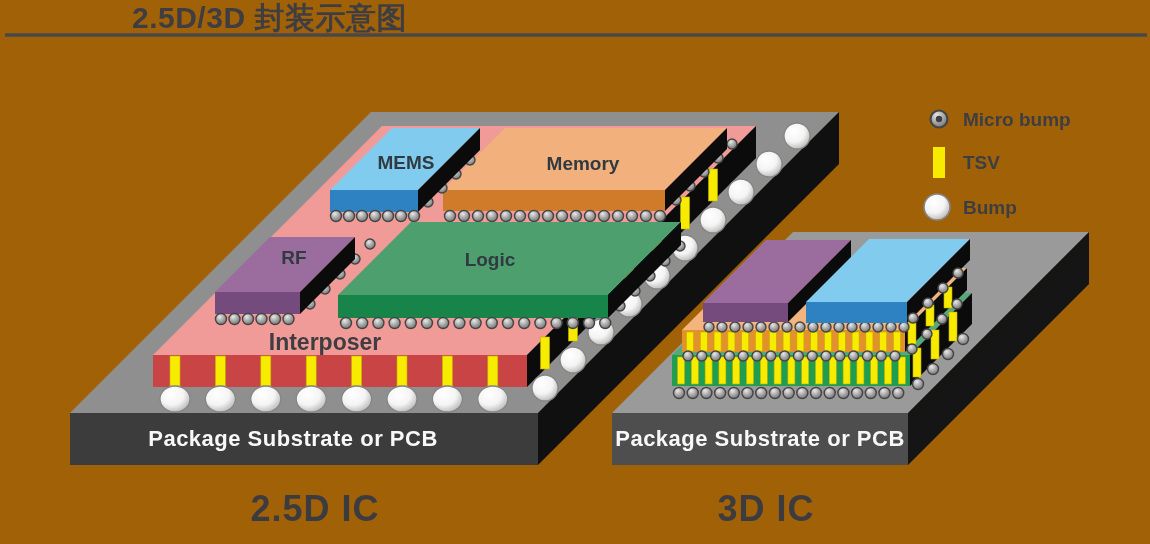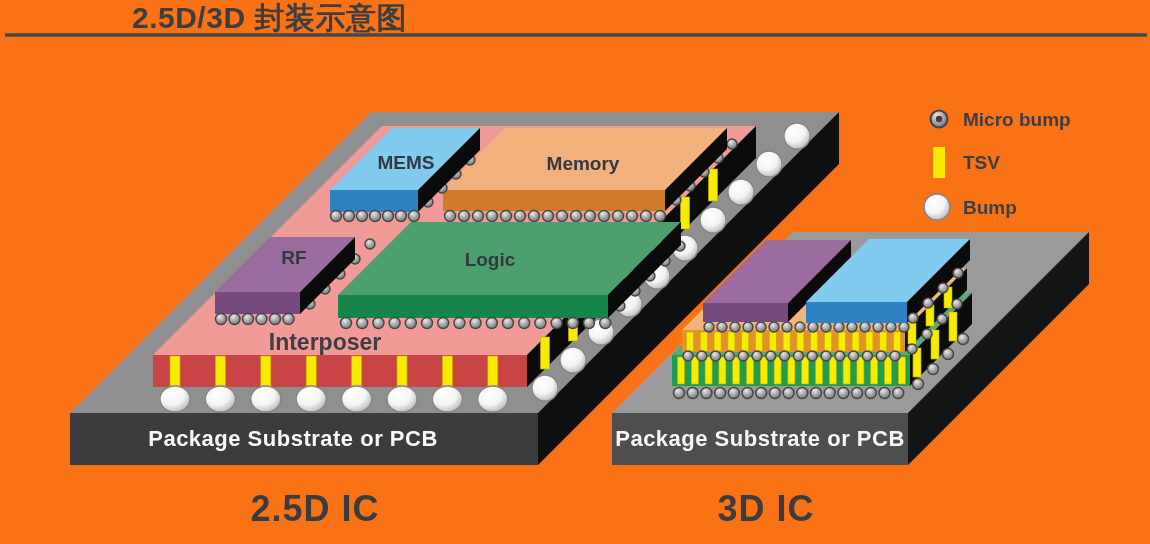--- a/index.html
+++ b/index.html
@@ -1,16 +1,16 @@
 <!DOCTYPE html>
 <html><head>
 <meta charset="utf-8">
 <style>
   html,body{margin:0;padding:0;background:#ffffff;}
-  #stage{position:relative;width:1150px;height:544px;background:#f97316;overflow:hidden;}
+  #stage{position:relative;width:1150px;height:544px;background:#a16207;overflow:hidden;}
   svg text{font-family:"Liberation Sans","DejaVu Sans",sans-serif;font-weight:bold;}
   .ttl{font-size:30px;letter-spacing:0.5px;}
   .cap{font-size:36px;letter-spacing:1px;}
   .leg{font-size:19px;}
   .sub{font-size:22px;letter-spacing:0.5px;}
   .intp{font-size:23px;}
   .chip{font-size:19px;}
 </style>
 </head>
 <body>

